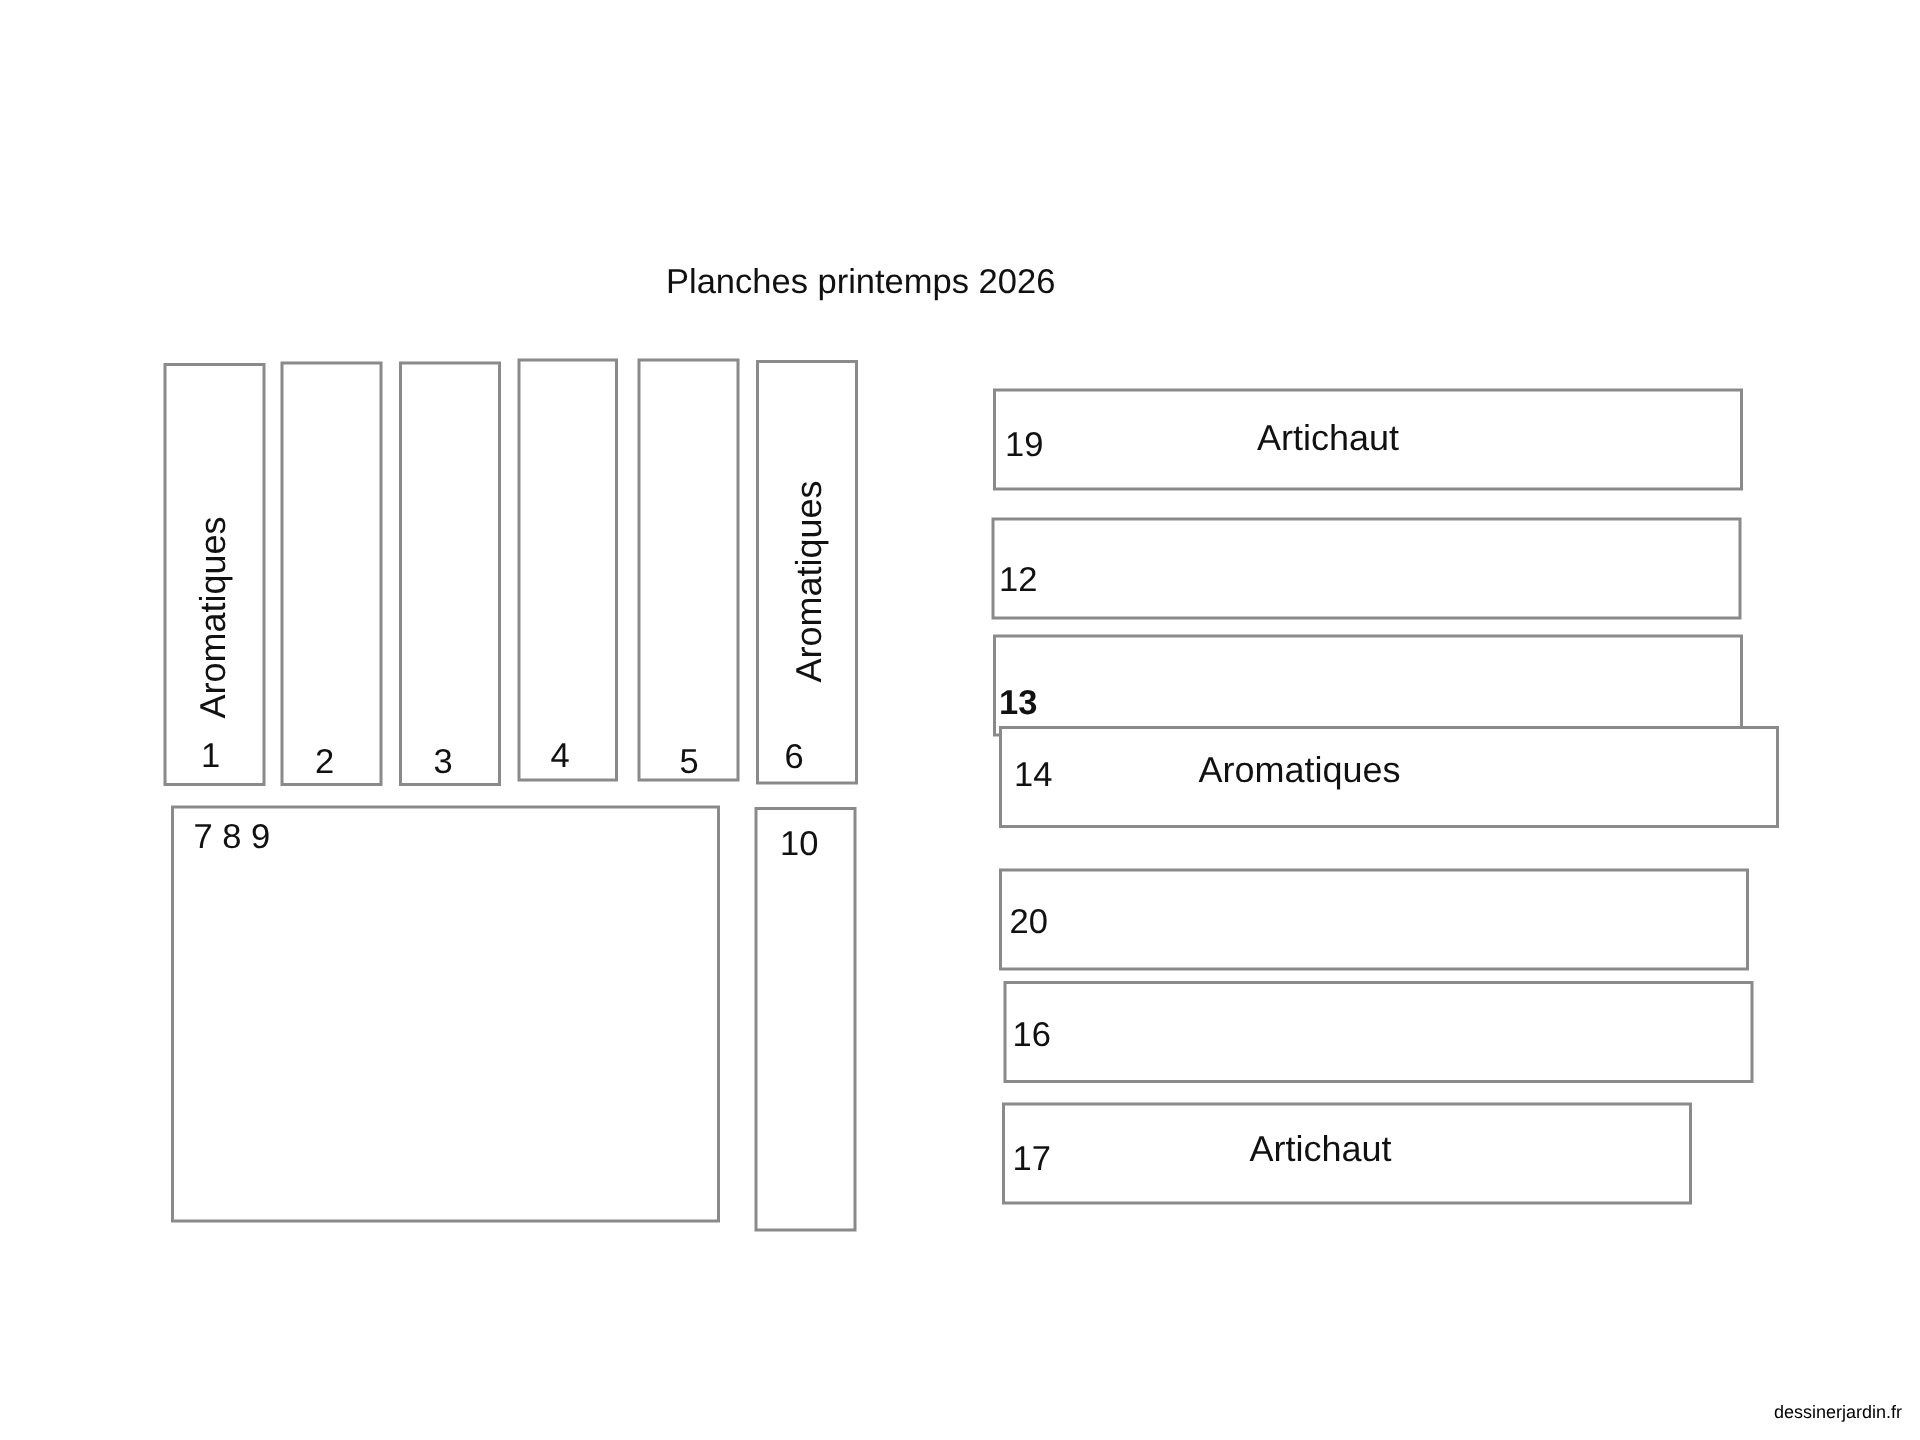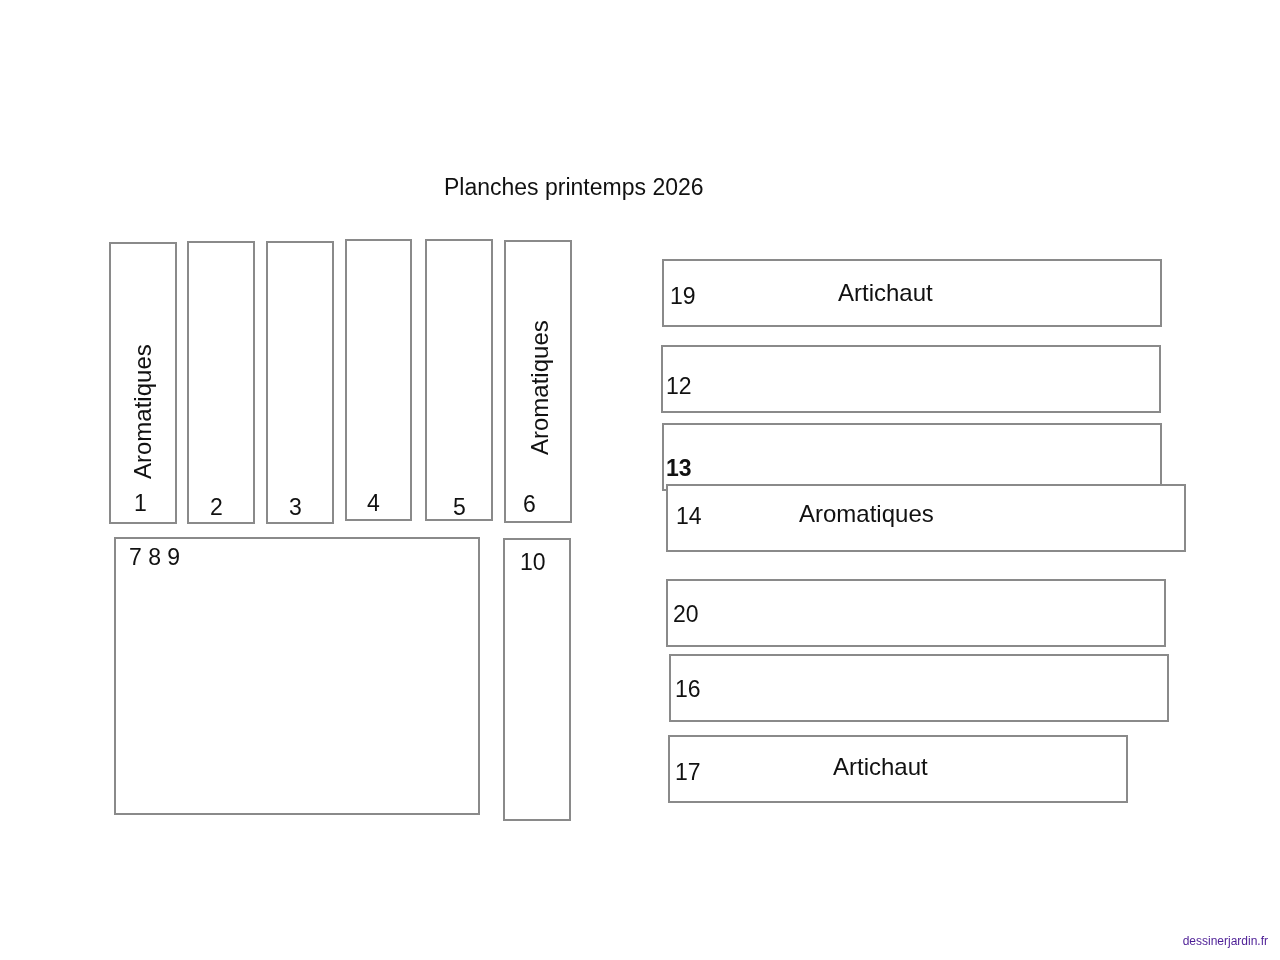--- a/index.html
+++ b/index.html
@@ -4,21 +4,21 @@
   <style>
     html, body { margin: 0; padding: 0; background: #ffffff; }
     body { width: 1280px; height: 960px; position: relative; overflow: hidden;
            font-family: "Liberation Sans", sans-serif; color: #111; }
     .title { position: absolute; left: 444px; top: 142px; font-size: 23px; white-space: nowrap; margin-top: 32px; }
     .bed { position: absolute; box-sizing: border-box; border: 2px solid #8a8a8a; background: #fff; }
     .num { position: absolute; font-size: 23px; line-height: 1; white-space: nowrap; }
     .label { position: absolute; font-size: 24px; line-height: 1; white-space: nowrap; }
     .vlabel { position: absolute; font-size: 24px; line-height: 1; white-space: nowrap;
               transform: rotate(-90deg); transform-origin: left top; }
-    .credit { position: absolute; right: 12px; top: 934px; font-size: 12px; color: #4c1d95; }
+    .credit { position: absolute; right: 12px; top: 934px; font-size: 12px; color: #000000; }
   </style>
 </head>
 <body>
 
 <div class="title">Planches printemps 2026</div>
 
 <div class="bed" style="left:109px;top:242px;width:68px;height:282px;">
   <span class="vlabel" style="left:20px;top:235px;">Aromatiques</span>
   <span class="num" style="left:23px;top:248px;">1</span>
 </div>

